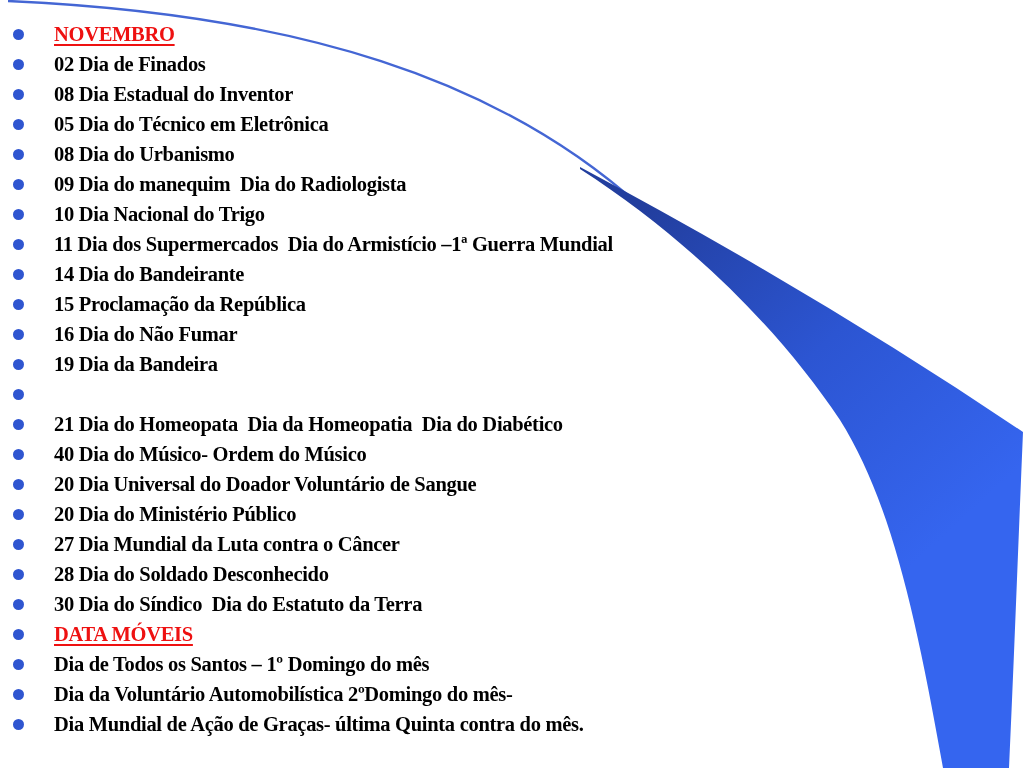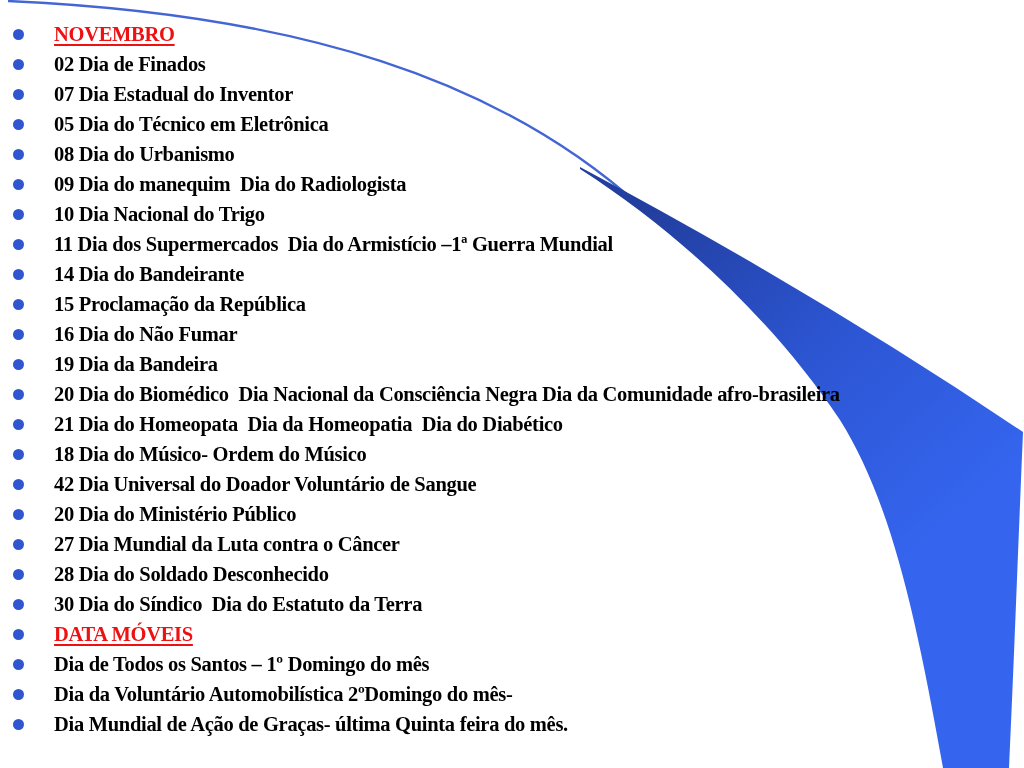--- a/index.html
+++ b/index.html
@@ -54,21 +54,21 @@
     <div class="row red">
         <span class="bullet"></span>
         <span class="txt">NOVEMBRO</span>
       </div>
     <div class="row">
         <span class="bullet"></span>
         <span class="txt">02 Dia de Finados</span>
       </div>
     <div class="row">
         <span class="bullet"></span>
-        <span class="txt">07 Dia Estadual do Inventor</span>
+        <span class="txt">08 Dia Estadual do Inventor</span>
       </div>
     <div class="row">
         <span class="bullet"></span>
         <span class="txt">05 Dia do Técnico em Eletrônica</span>
       </div>
     <div class="row">
         <span class="bullet"></span>
         <span class="txt">08 Dia do Urbanismo</span>
       </div>
     <div class="row">
@@ -94,33 +94,32 @@
     <div class="row">
         <span class="bullet"></span>
         <span class="txt">16 Dia do Não Fumar</span>
       </div>
     <div class="row">
         <span class="bullet"></span>
         <span class="txt">19 Dia da Bandeira</span>
       </div>
     <div class="row">
         <span class="bullet"></span>
-        <span class="txt">20 Dia do Biomédico  Dia Nacional da Consciência Negra Dia da Comunidade afro-brasileira</span>
       </div>
     <div class="row">
         <span class="bullet"></span>
         <span class="txt">21 Dia do Homeopata  Dia da Homeopatia  Dia do Diabético</span>
       </div>
     <div class="row">
         <span class="bullet"></span>
-        <span class="txt">18 Dia do Músico- Ordem do Músico</span>
+        <span class="txt">40 Dia do Músico- Ordem do Músico</span>
       </div>
     <div class="row">
         <span class="bullet"></span>
-        <span class="txt">42 Dia Universal do Doador Voluntário de Sangue</span>
+        <span class="txt">20 Dia Universal do Doador Voluntário de Sangue</span>
       </div>
     <div class="row">
         <span class="bullet"></span>
         <span class="txt">20 Dia do Ministério Público</span>
       </div>
     <div class="row">
         <span class="bullet"></span>
         <span class="txt">27 Dia Mundial da Luta contra o Câncer</span>
       </div>
     <div class="row">
@@ -138,17 +137,17 @@
     <div class="row">
         <span class="bullet"></span>
         <span class="txt">Dia de Todos os Santos – 1º Domingo do mês</span>
       </div>
     <div class="row">
         <span class="bullet"></span>
         <span class="txt">Dia da Voluntário Automobilística 2ºDomingo do mês-</span>
       </div>
     <div class="row">
         <span class="bullet"></span>
-        <span class="txt">Dia Mundial de Ação de Graças- última Quinta feira do mês.</span>
+        <span class="txt">Dia Mundial de Ação de Graças- última Quinta contra do mês.</span>
       </div>
   </div>
 
 </div>
 
 </body></html>

